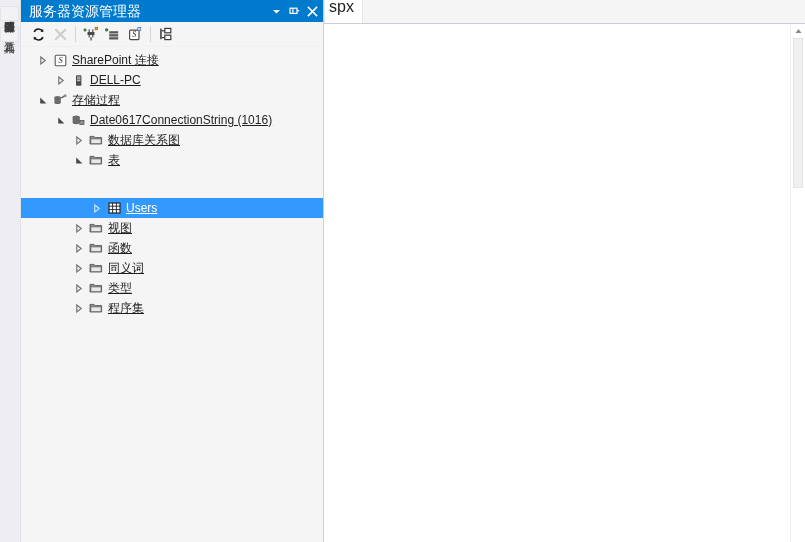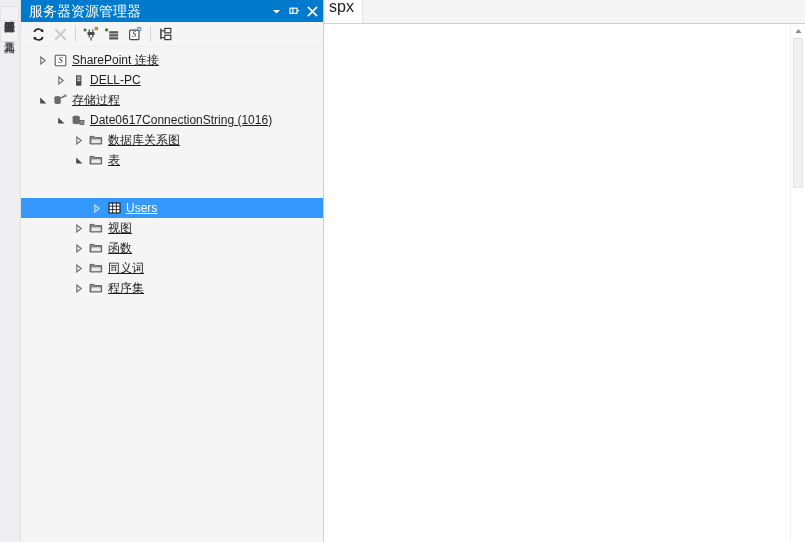--- a/index.html
+++ b/index.html
@@ -498,20 +498,34 @@
         </span>
         <span class="tico">
           <svg width="14" height="12" viewBox="0 0 14 12">
             <path d="M1 2.4 L5 2.4 L6.2 3.6 L12.6 3.6 L12.6 10 L1 10 Z" fill="#8d8d8d" stroke="#4a4a4a" stroke-width=".8"></path>
             <rect x="2" y="5" width="10" height="4.4" fill="#e8e8e8" stroke="#6a6a6a" stroke-width=".6"></rect>
           </svg>
         </span>
         <span class="tlabel">同义词</span>
       </div>
 
+      <div class="tnode" style="padding-left:50px">
+        <span class="expander">
+          <svg width="8" height="9" viewBox="0 0 8 9">
+              <path d="M1.8 1 L6.2 4.5 L1.8 8 Z" fill="none" stroke="#6d6d6d" stroke-width="1.1"></path>
+            </svg>
+        </span>
+        <span class="tico">
+          <svg width="14" height="12" viewBox="0 0 14 12">
+            <path d="M1 2.4 L5 2.4 L6.2 3.6 L12.6 3.6 L12.6 10 L1 10 Z" fill="#8d8d8d" stroke="#4a4a4a" stroke-width=".8"></path>
+            <rect x="2" y="5" width="10" height="4.4" fill="#e8e8e8" stroke="#6a6a6a" stroke-width=".6"></rect>
+          </svg>
+        </span>
+        <span class="tlabel">类型</span>
+      </div>
 
       <div class="tnode" style="padding-left:50px">
         <span class="expander">
           <svg width="8" height="9" viewBox="0 0 8 9">
               <path d="M1.8 1 L6.2 4.5 L1.8 8 Z" fill="none" stroke="#6d6d6d" stroke-width="1.1"></path>
             </svg>
         </span>
         <span class="tico">
           <svg width="14" height="12" viewBox="0 0 14 12">
             <path d="M1 2.4 L5 2.4 L6.2 3.6 L12.6 3.6 L12.6 10 L1 10 Z" fill="#8d8d8d" stroke="#4a4a4a" stroke-width=".8"></path>

